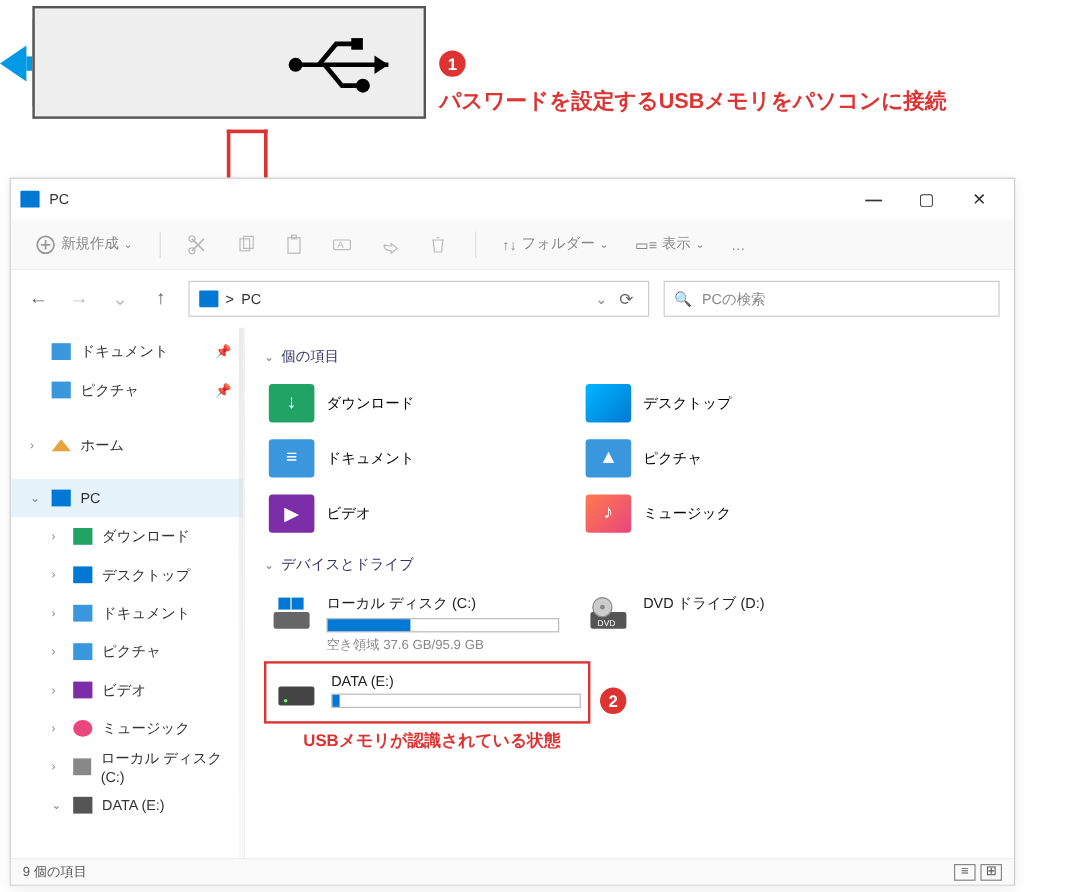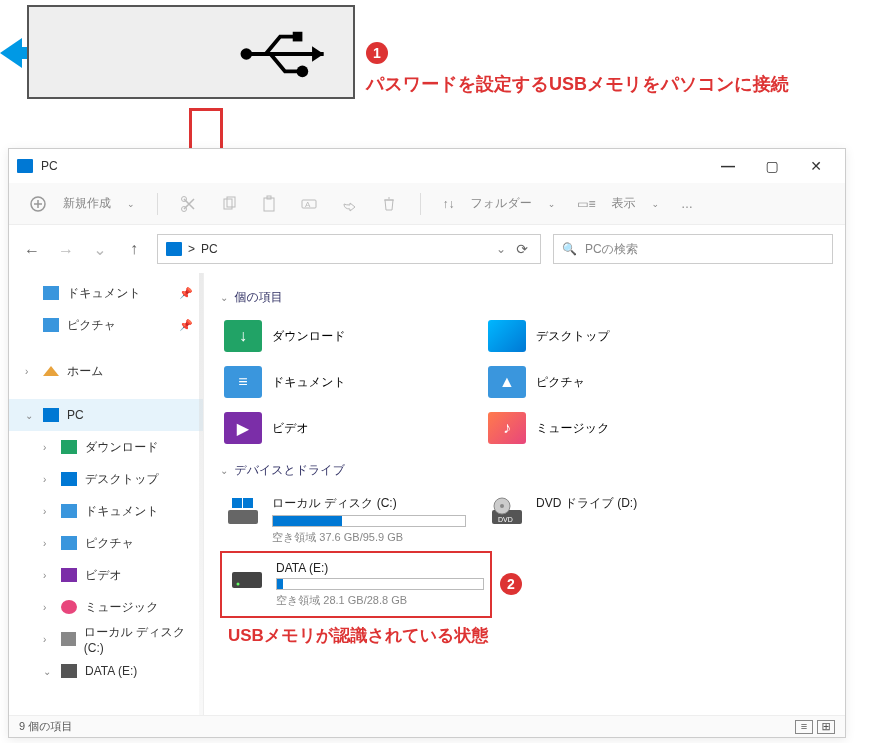--- a/index.html
+++ b/index.html
@@ -23,21 +23,21 @@
 
 .window { position: absolute; left: 8px; top: 148px; width: 838px; height: 590px; border: 1px solid #ccc; background: #fff; box-shadow: 0 2px 10px rgba(0,0,0,0.08); }
 .titlebar { height: 34px; display: flex; align-items: center; padding: 0 8px; }
 .titlebar .tico { width: 16px; height: 14px; background: #0078d4; margin-right: 8px; border-radius: 1px; }
 .titlebar .title { flex: 1; font-size: 12px; color: #333; }
 .win-controls { display: flex; gap: 14px; margin-right: 6px; }
 .win-controls span { width: 30px; text-align: center; font-size: 14px; color: #333; cursor: pointer; }
 .win-min { font-weight: bold; }
 
 .toolbar { height: 42px; display: flex; align-items: center; padding: 0 14px; gap: 10px; border-bottom: 1px solid #eee; background: #f9f9f9; }
-.tbtn { display: flex; align-items: center; gap: 16px; font-size: 12px; color: #888; padding: 4px 6px; cursor: pointer; }
+.tbtn { display: flex; align-items: center; gap: 4px; font-size: 12px; color: #888; padding: 4px 6px; cursor: pointer; }
 .tbtn svg, .tbtn .tic { width: 18px; height: 18px; }
 .tsep { width: 1px; height: 22px; background: #ddd; margin: 0 6px; }
 .chev { font-size: 9px; color: #888; }
 
 .navrow { height: 48px; display: flex; align-items: center; padding: 0 12px; gap: 12px; }
 .navbtn { width: 22px; text-align: center; font-size: 16px; color: #666; cursor: pointer; }
 .navbtn.disabled { color: #bbb; }
 .addr { flex: 1; height: 30px; border: 1px solid #ccc; display: flex; align-items: center; padding: 0 8px; gap: 6px; font-size: 12px; }
 .addr .pico { width: 16px; height: 14px; background: #0078d4; border-radius: 1px; }
 .addr .crumb { color: #333; }
@@ -83,21 +83,21 @@
 .drive { display: flex; align-items: flex-start; gap: 10px; padding: 6px 4px; font-size: 12px; width: 250px; }
 .dico { width: 38px; height: 32px; display: flex; align-items: center; justify-content: center; font-size: 20px; }
 .dinfo { flex: 1; }
 .dname { color: #222; margin-bottom: 3px; }
 .dbar { height: 12px; border: 1px solid #bbb; background: #fff; margin-bottom: 3px; }
 .dfill { height: 100%; background: #0078d4; }
 .dspace { color: #888; font-size: 11px; }
 .drive-row { display: flex; gap: 14px; }
 
 .highlight-box { border: 2px solid #d33; padding: 2px; }
-.caption-below { color: #d33; font-weight: bold; font-size: 17px; margin-top: 6px; margin-left: 8px; }
+.caption-below { color: #d33; font-weight: bold; font-size: 14px; margin-top: 6px; margin-left: 8px; text-align: center; }
 
 .status { height: 22px; border-top: 1px solid #eee; display: flex; align-items: center; padding: 0 10px; font-size: 11px; color: #555; position: absolute; bottom: 0; left: 0; right: 0; background: #fafafa; }
 .status .spacer { flex: 1; }
 .viewbtn { width: 18px; height: 14px; border: 1px solid #888; margin-left: 4px; cursor: pointer; display: inline-flex; }
 .viewbtn.list::before { content: "≡"; font-size: 11px; line-height: 11px; margin: auto; }
 .viewbtn.grid2::before { content: "⊞"; font-size: 11px; line-height: 11px; margin: auto; }
 </style>
 </head>
 <body>
 
@@ -359,21 +359,20 @@
                 <svg width="34" height="30" viewBox="0 0 34 30">
                   <rect x="2" y="10" width="30" height="16" rx="2" fill="#444"></rect>
                   <circle cx="8" cy="22" r="1.5" fill="#6f6"></circle>
                 </svg>
               </div>
             <div class="dinfo">
               <div class="dname">DATA (E:)</div>
               <div class="dbar">
                   <div class="dfill" id="fill-e" style="width: 3%;"></div>
                 </div>
-              <div class="dspace">空き領域 28.1 GB/28.8 GB</div>
             </div>
           </div>
         </div>
         <div class="marker" style="position:absolute; right:-30px; top:22px;">2</div>
         <div class="caption-below">USBメモリが認識されている状態</div>
       </div>
     </div>
   </div>
 
   <div class="status">

